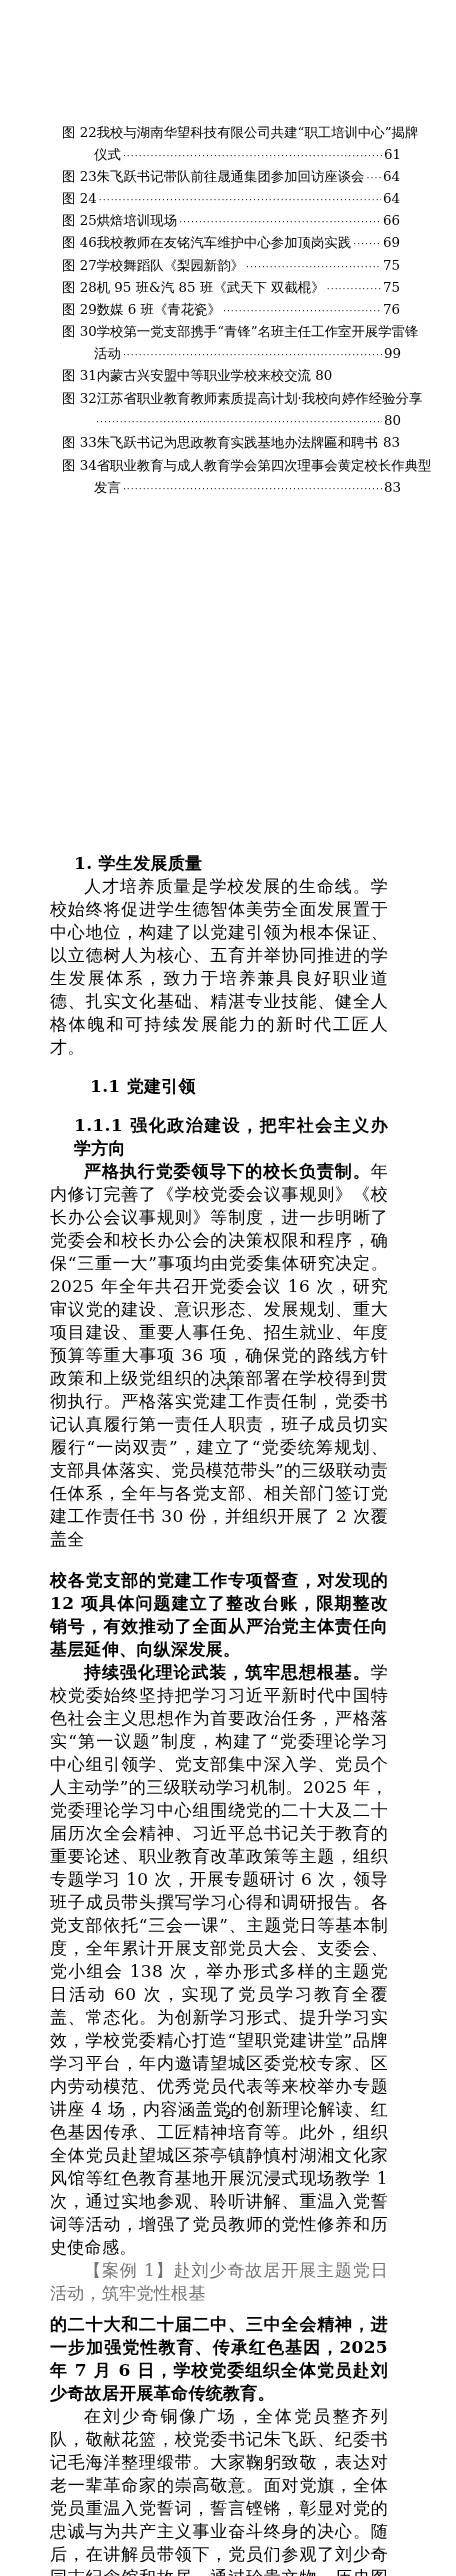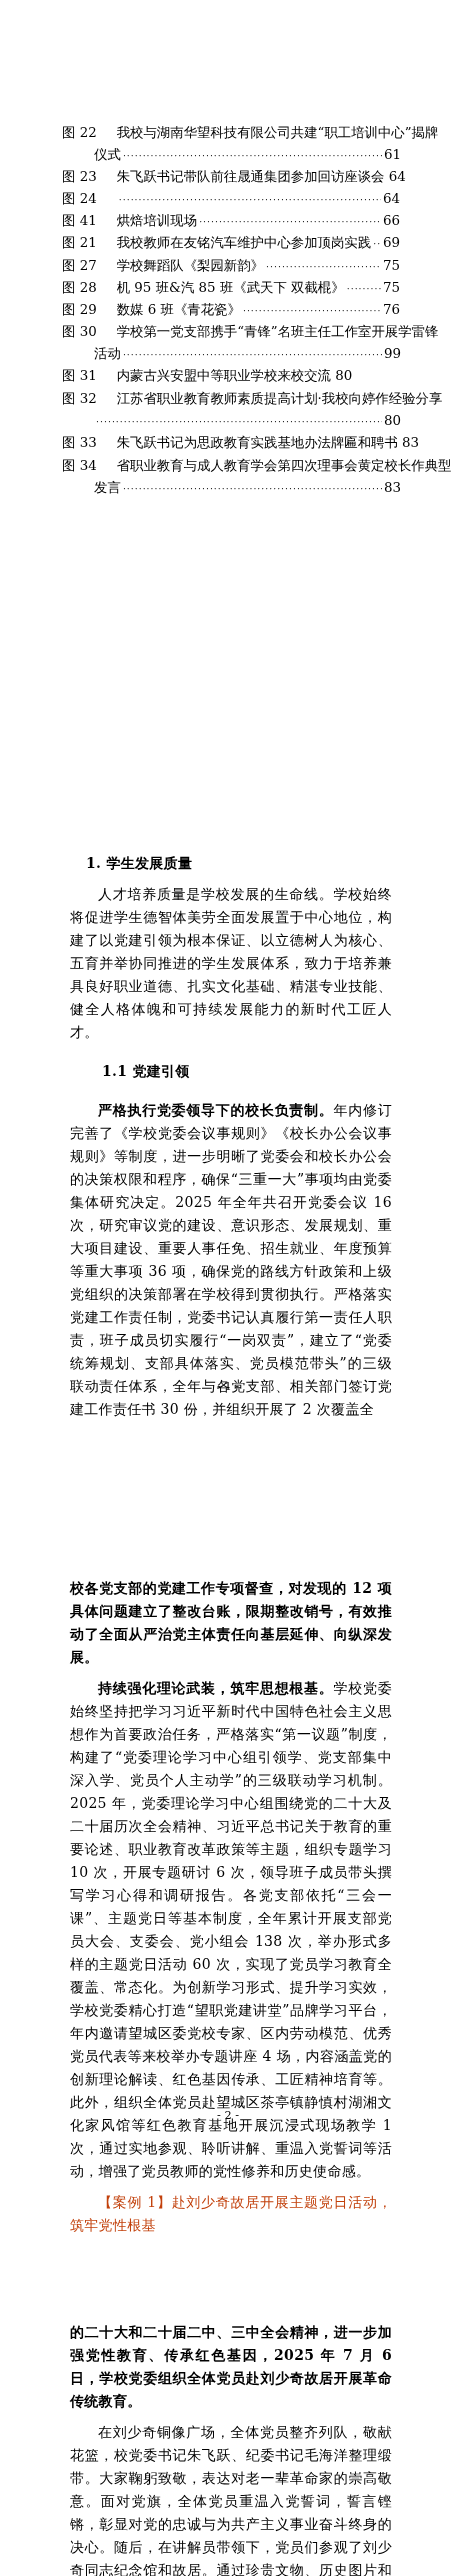--- a/index.html
+++ b/index.html
@@ -2,34 +2,34 @@
 <html style="font-size:8.2px"><head>
 <meta charset="utf-8">
 <style>
   html, body { margin:0; padding:0; background:#ffffff; }
   body { width:456px; height:2921px; position:relative; overflow:hidden;
          font-family:"DejaVu Serif", "Liberation Serif", serif; color:#000; }
   .page { position:absolute; left:0; width:456px; }
   .toc-line { position:absolute; left:62px; width:338px; height:22px; line-height:22px;
               font-size:13.4px; display:flex; align-items:baseline; white-space:nowrap; }
   .toc-line.cont { left:94px; width:307px; }
-  .toc-num { flex:none; margin-right:20px; }
+  .toc-num { flex:none; margin-right:0; }
   .toc-text { flex:none; overflow:hidden; }
   .toc-dots { flex:1 1 auto; overflow:hidden; margin:0 2.1px; letter-spacing:1px; font-size:9.3px; color:#000; }
   .toc-dots::before { content:"··································································································································"; }
   .toc-page { flex:none; }
-  .body-block { position:absolute; left:62px; width:338px; font-size:14px; line-height:23px;
+  .body-block { position:absolute; left:50px; width:338px; font-size:17px; line-height:23px;
                 text-align:justify; letter-spacing:0.3px; }
-  .p { margin:8px; text-indent:2em; }
+  .p { margin:0; text-indent:2em; }
   .p.noindent { text-indent:0;font-weight:bold; }
   .h1 { font-weight:bold; padding-left:24px; margin:0; }
   .h2 { font-weight:bold; padding-left:24px; margin:16px; }
   .h3 { font-weight:bold; padding-left:24px; margin:0; }
   .lead { font-weight:bold; }
-  .case-title { color:#c2410c; margin:8px; text-indent:2em; }
+  .case-title { color:#737373; margin:0; text-indent:2em; }
   .footer { position:absolute; left:0; width:456px; text-align:center; font-size:11.3px; }
 </style>
 </head>
 <body>
 
 <div class="page">
   <div class="toc-line" style="top:122px">
     <span class="toc-num">图 22</span>
     <span class="toc-text">我校与湖南华望科技有限公司共建“职工培训中心”揭牌</span>
   </div>
@@ -43,27 +43,27 @@
     <span class="toc-text">朱飞跃书记带队前往晟通集团参加回访座谈会</span>
     <span class="toc-dots"></span>
     <span class="toc-page">64</span>
   </div>
   <div class="toc-line" style="top:188px">
     <span class="toc-num">图 24</span>
     <span class="toc-dots"></span>
     <span class="toc-page">64</span>
   </div>
   <div class="toc-line" style="top:210px">
-    <span class="toc-num">图 41</span>
+    <span class="toc-num">图 25</span>
     <span class="toc-text">烘焙培训现场</span>
     <span class="toc-dots"></span>
     <span class="toc-page">66</span>
   </div>
   <div class="toc-line" style="top:232px">
-    <span class="toc-num">图 21</span>
+    <span class="toc-num">图 46</span>
     <span class="toc-text">我校教师在友铭汽车维护中心参加顶岗实践</span>
     <span class="toc-dots"></span>
     <span class="toc-page">69</span>
   </div>
   <div class="toc-line" style="top:255px">
     <span class="toc-num">图 27</span>
     <span class="toc-text">学校舞蹈队《梨园新韵》</span>
     <span class="toc-dots"></span>
     <span class="toc-page">75</span>
   </div>
@@ -114,20 +114,21 @@
     <span class="toc-text">发言</span>
     <span class="toc-dots"></span>
     <span class="toc-page">83</span>
   </div>
 </div>
 
 <div class="body-block" style="top:852px">
   <p class="h1">1.  学生发展质量</p>
   <p class="p">人才培养质量是学校发展的生命线。学校始终将促进学生德智体美劳全面发展置于中心地位，构建了以党建引领为根本保证、以立德树人为核心、五育并举协同推进的学生发展体系，致力于培养兼具良好职业道德、扎实文化基础、精湛专业技能、健全人格体魄和可持续发展能力的新时代工匠人才。</p>
   <p class="h2">1.1 党建引领</p>
+  <p class="h3">1.1.1 强化政治建设，把牢社会主义办学方向</p>
   <p class="p"><span class="lead">严格执行党委领导下的校长负责制。</span><span>年内修订完善了《学校党委会议事规则》《校长办公会议事规则》等制度，进一步明晰了党委会和校长办公会的决策权限和程序，确保“三重一大”事项均由党委集体研究决定。2025 年全年共召开党委会议 16 次，研究审议党的建设、意识形态、发展规划、重大项目建设、重要人事任免、招生就业、年度预算等重大事项 36 项，确保党的路线方针政策和上级党组织的决策部署在学校得到贯彻执行。严格落实党建工作责任制，党委书记认真履行第一责任人职责，班子成员切实履行“一岗双责”，建立了“党委统筹规划、支部具体落实、党员模范带头”的三级联动责任体系，全年与各党支部、相关部门签订党建工作责任书 30 份，并组织开展了 2 次覆盖全</span></p>
 </div>
 <div class="footer" style="top:1380px">- 1 -</div>
 
 <div class="body-block" style="top:1569px">
   <p class="p noindent">校各党支部的党建工作专项督查，对发现的 12 项具体问题建立了整改台账，限期整改销号，有效推动了全面从严治党主体责任向基层延伸、向纵深发展。</p>
   <p class="p"><span class="lead">持续强化理论武装，筑牢思想根基。</span><span>学校党委始终坚持把学习习近平新时代中国特色社会主义思想作为首要政治任务，严格落实“第一议题”制度，构建了“党委理论学习中心组引领学、党支部集中深入学、党员个人主动学”的三级联动学习机制。2025 年，党委理论学习中心组围绕党的二十大及二十届历次全会精神、习近平总书记关于教育的重要论述、职业教育改革政策等主题，组织专题学习 10 次，开展专题研讨 6 次，领导班子成员带头撰写学习心得和调研报告。各党支部依托“三会一课”、主题党日等基本制度，全年累计开展支部党员大会、支委会、党小组会 138 次，举办形式多样的主题党日活动 60 次，实现了党员学习教育全覆盖、常态化。为创新学习形式、提升学习实效，学校党委精心打造“望职党建讲堂”品牌学习平台，年内邀请望城区委党校专家、区内劳动模范、优秀党员代表等来校举办专题讲座 4 场，内容涵盖党的创新理论解读、红色基因传承、工匠精神培育等。此外，组织全体党员赴望城区茶亭镇静慎村湖湘文化家风馆等红色教育基地开展沉浸式现场教学 1 次，通过实地参观、聆听讲解、重温入党誓词等活动，增强了党员教师的党性修养和历史使命感。</span></p>
   <p class="case-title">【案例 1】赴刘少奇故居开展主题党日活动，筑牢党性根基</p>
 </div>
 <div class="footer" style="top:2109px">- 2 -</div>

